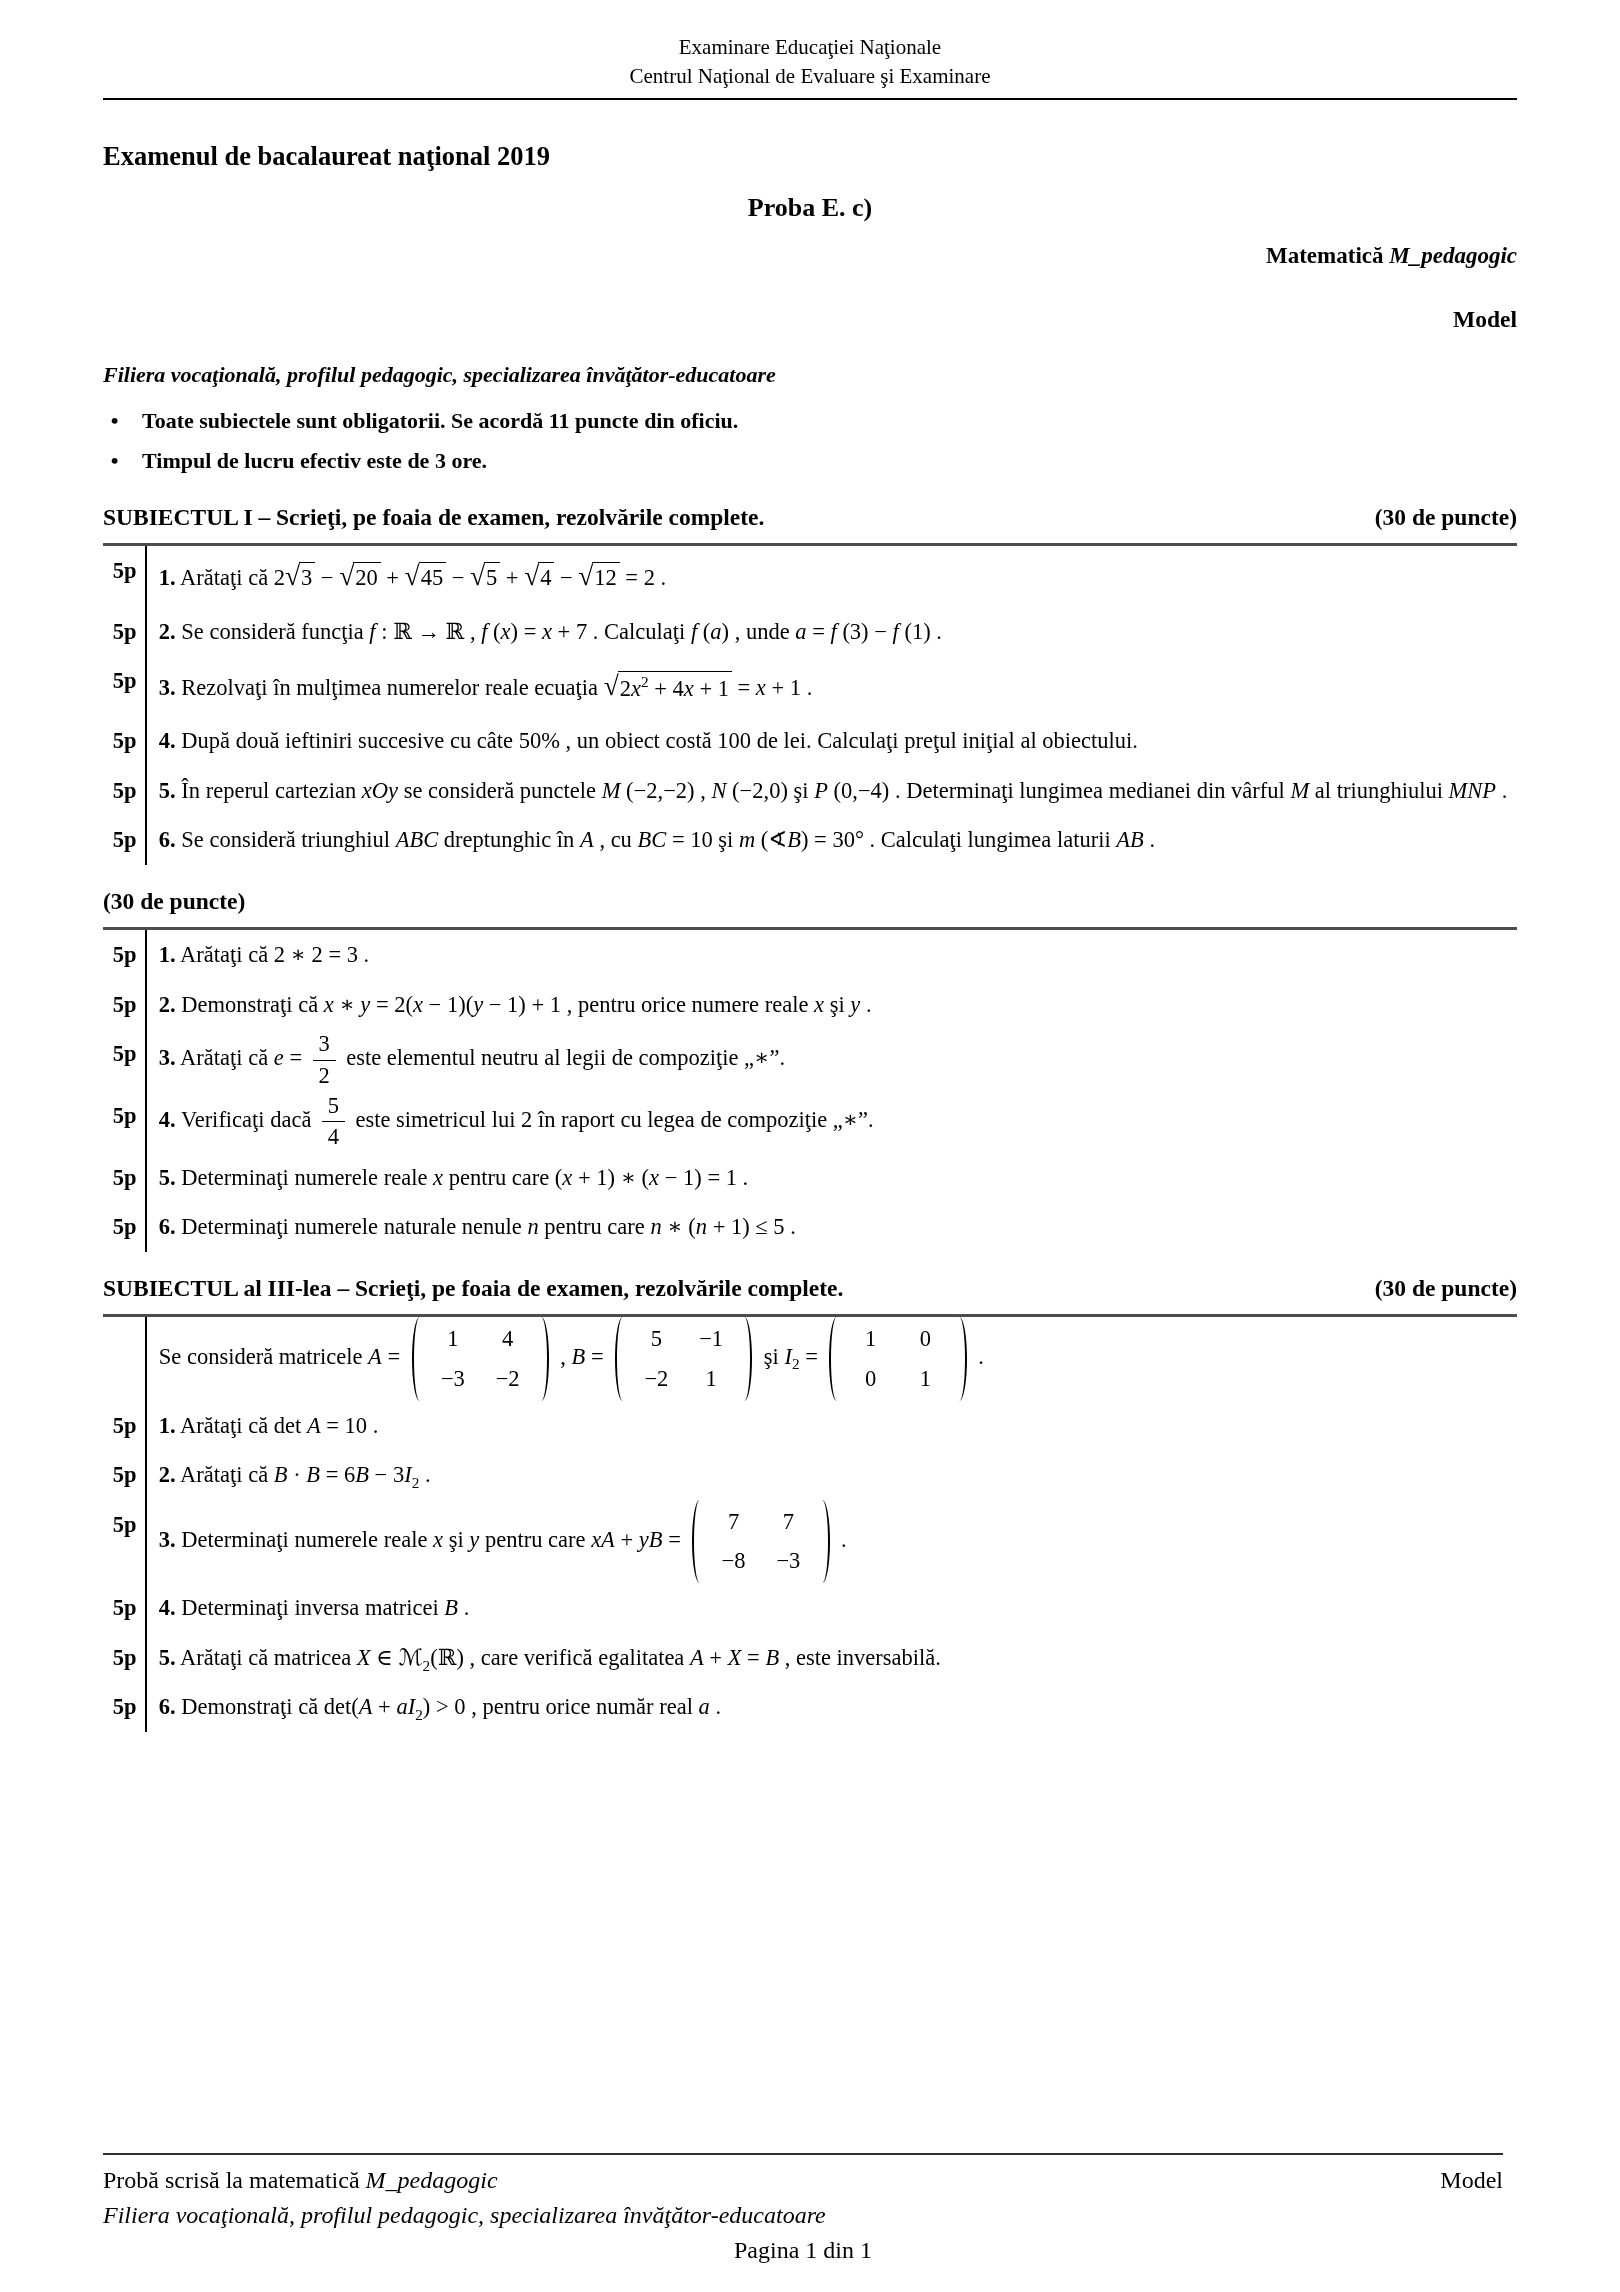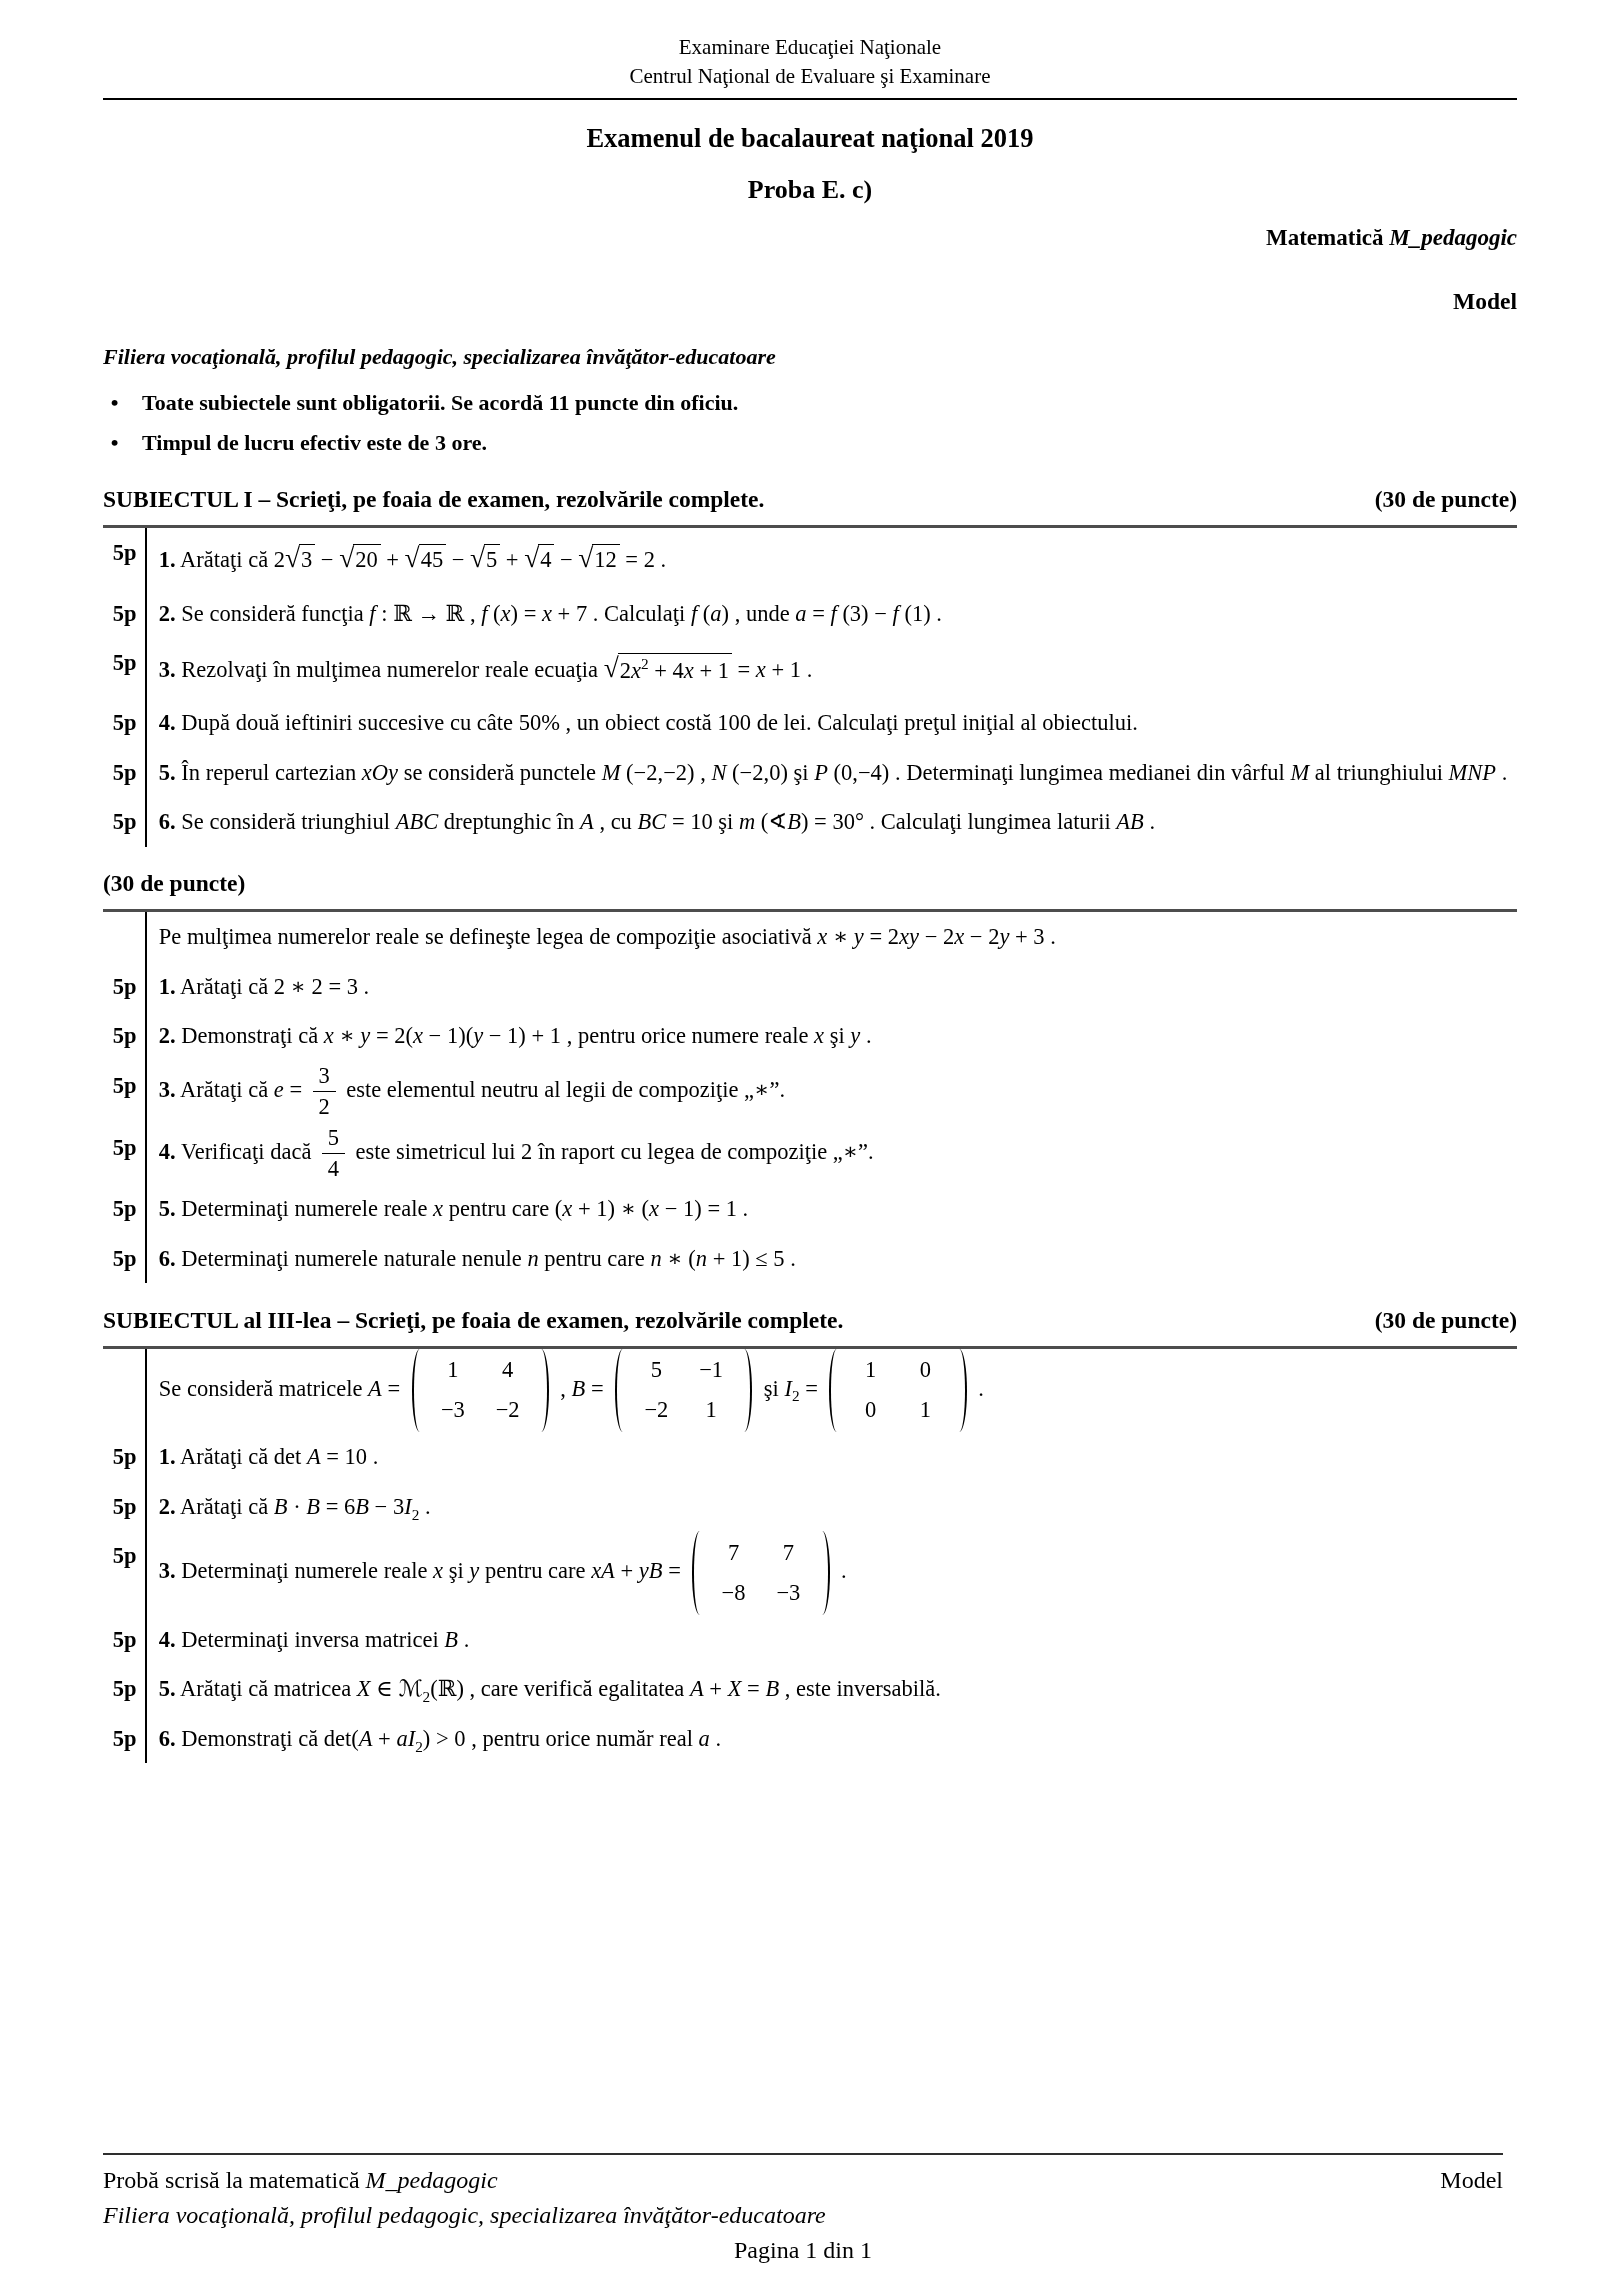--- a/index.html
+++ b/index.html
@@ -9,21 +9,21 @@
     margin:0 auto;
     background:#ffffff;
     color:#000;
     font-family:"Liberation Serif","DejaVu Serif","DejaVu Sans",serif;
     font-size:22.5px;
     overflow:hidden;
   }
   .inner{padding:33px 103px 0 103px;}
   .doc-head{text-align:center;font-size:21px;line-height:1.4;}
   .head-rule{border:0;border-top:2.5px solid #000;margin:5.9px 0 0 0;}
-  .title1{text-align:center;font-weight:bold;font-size:26.5px;margin-top:23px;}
+  .title1{font-weight:bold;font-size:26.5px;margin-top:41px;}
   .title2{text-align:center;font-weight:bold;font-size:26px;margin-top:21.6px;}
   .title3{text-align:right;font-size:23px;margin-top:19.6px;}
   .model{text-align:right;font-weight:bold;font-size:23.5px;margin-top:37px;}
   .filiera{font-weight:bold;font-style:italic;font-size:22px;margin-top:29px;}
   .bullets{margin-top:13.7px;font-weight:bold;font-size:22px;}
   .bullet-row{display:flex;gap:23.5px;padding:3.9px 0 3.9px 7.8px;line-height:1.45;}
   .bullet-glyph{flex:0 0 auto;}
   .sect-head{display:flex;justify-content:space-between;align-items:flex-end;font-weight:bold;font-size:23.5px;margin-top:23.5px;padding-bottom:11.8px;}
   .ptable{border-top:3.9px solid #4d4d4d;}
   .prow{display:flex;}
@@ -113,24 +113,20 @@
         </div>
       </div>
     </section>
 
     <section>
       <div class="sect-head">
         <span>(30 de puncte)</span>
       </div>
       <div class="ptable">
         <div class="prow">
-          <div class="pts"></div>
-          <div class="ptext">Pe mulţimea numerelor reale se defineşte legea de compoziţie asociativă  <i>x</i> ∗ <i>y</i> = 2<i>xy</i> − 2<i>x</i> − 2<i>y</i> + 3 .</div>
-        </div>
-        <div class="prow">
           <div class="pts">5p</div>
           <div class="ptext"><b>1.</b> Arătaţi că  2 ∗ 2 = 3 .</div>
         </div>
         <div class="prow">
           <div class="pts">5p</div>
           <div class="ptext"><b>2.</b> Demonstraţi că  <i>x</i> ∗ <i>y</i> = 2(<i>x</i> − 1)(<i>y</i> − 1) + 1 , pentru orice numere reale  <i>x</i>  şi  <i>y</i> .</div>
         </div>
         <div class="prow">
           <div class="pts">5p</div>
           <div class="ptext"><b>3.</b> Arătaţi că  <i>e</i> = <span class="frac">

